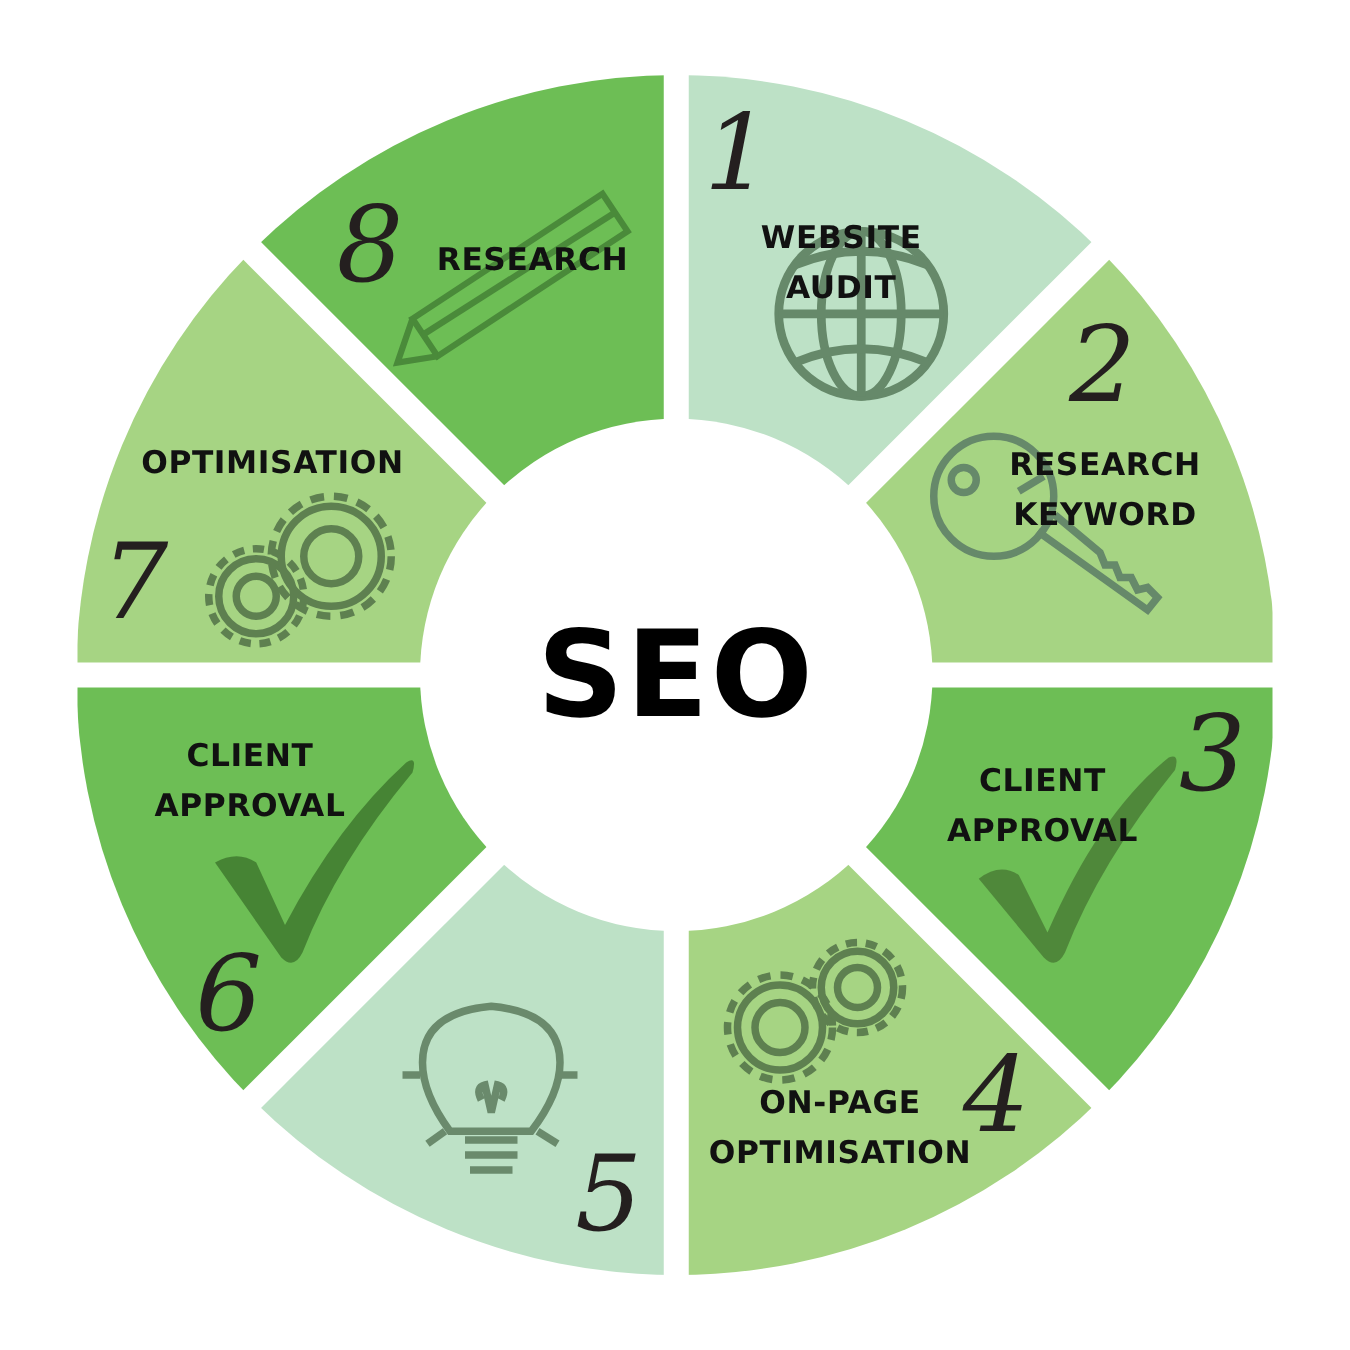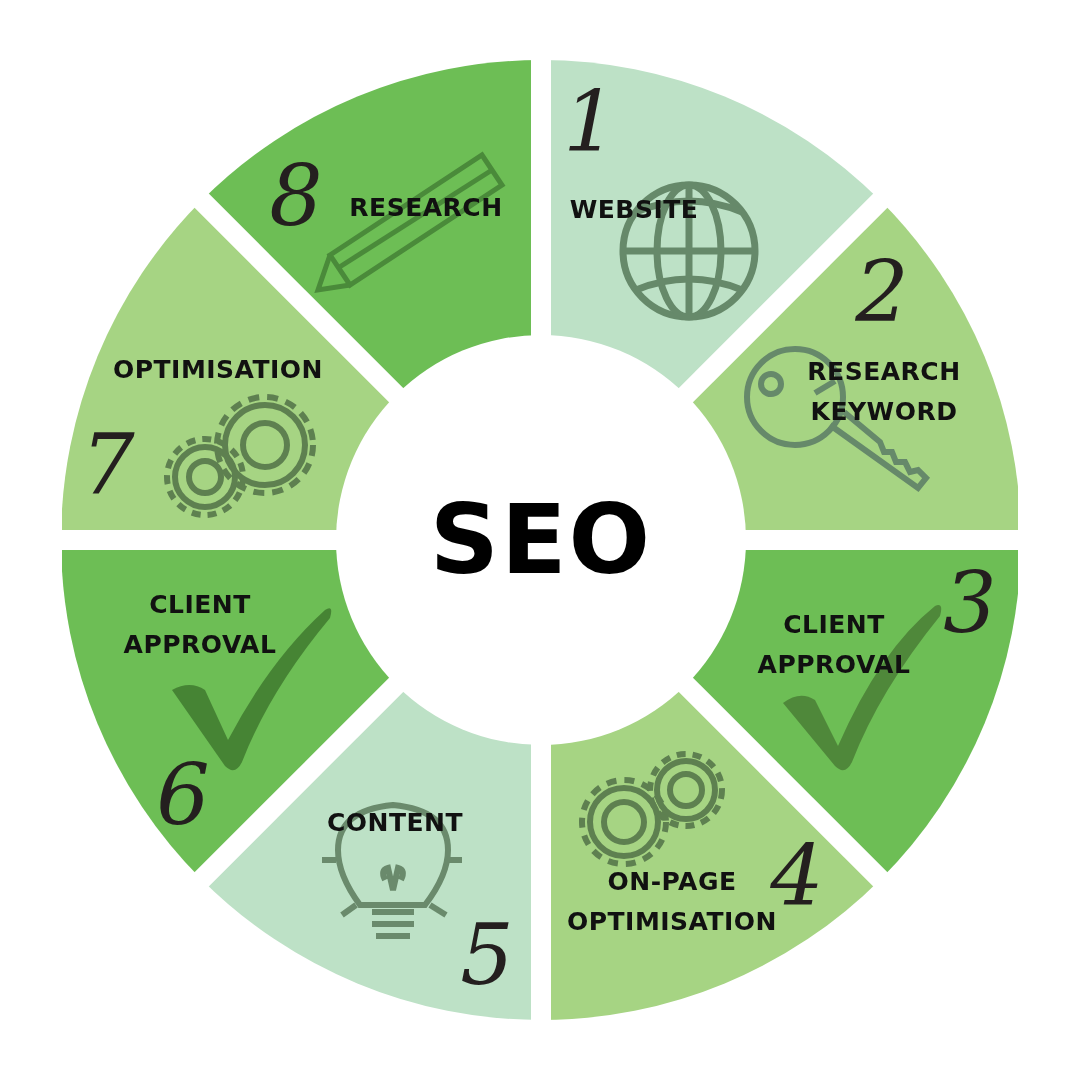--- a/index.html
+++ b/index.html
@@ -124,37 +124,37 @@
 
 <div class="num" style="left:590px; top:122px;">1</div>
 <div class="num" style="left:882px; top:292px;">2</div>
 <div class="num" style="left:970px; top:603px;">3</div>
 <div class="num" style="left:797px; top:876px;">4</div>
 <div class="num" style="left:487px; top:955px;">5</div>
 <div class="num" style="left:183px; top:795px;">6</div>
 <div class="num" style="left:108px; top:465px;">7</div>
 <div class="num" style="left:296px; top:196px;">8</div>
 
-<div class="label" style="left:634px; top:210px;">
+<div class="label" style="left:673px; top:210px;">
   <span>WEBSITE</span>
+  <span>AUDIT</span>
 </div>
 <div class="label" style="left:884px; top:392px;">
   <span>RESEARCH</span>
   <span>KEYWORD</span>
 </div>
 <div class="label" style="left:834px; top:645px;">
   <span>CLIENT</span>
   <span>APPROVAL</span>
 </div>
 <div class="label" style="left:672px; top:902px;">
   <span>ON-PAGE</span>
   <span>OPTIMISATION</span>
 </div>
 <div class="label" style="left:395px; top:823px;">
-  <span>CONTENT</span>
 </div>
 <div class="label" style="left:200px; top:625px;">
   <span>CLIENT</span>
   <span>APPROVAL</span>
 </div>
 <div class="label" style="left:218px; top:370px;">
   <span>OPTIMISATION</span>
 </div>
 <div class="label" style="left:426px; top:208px;">
   <span>RESEARCH</span>

